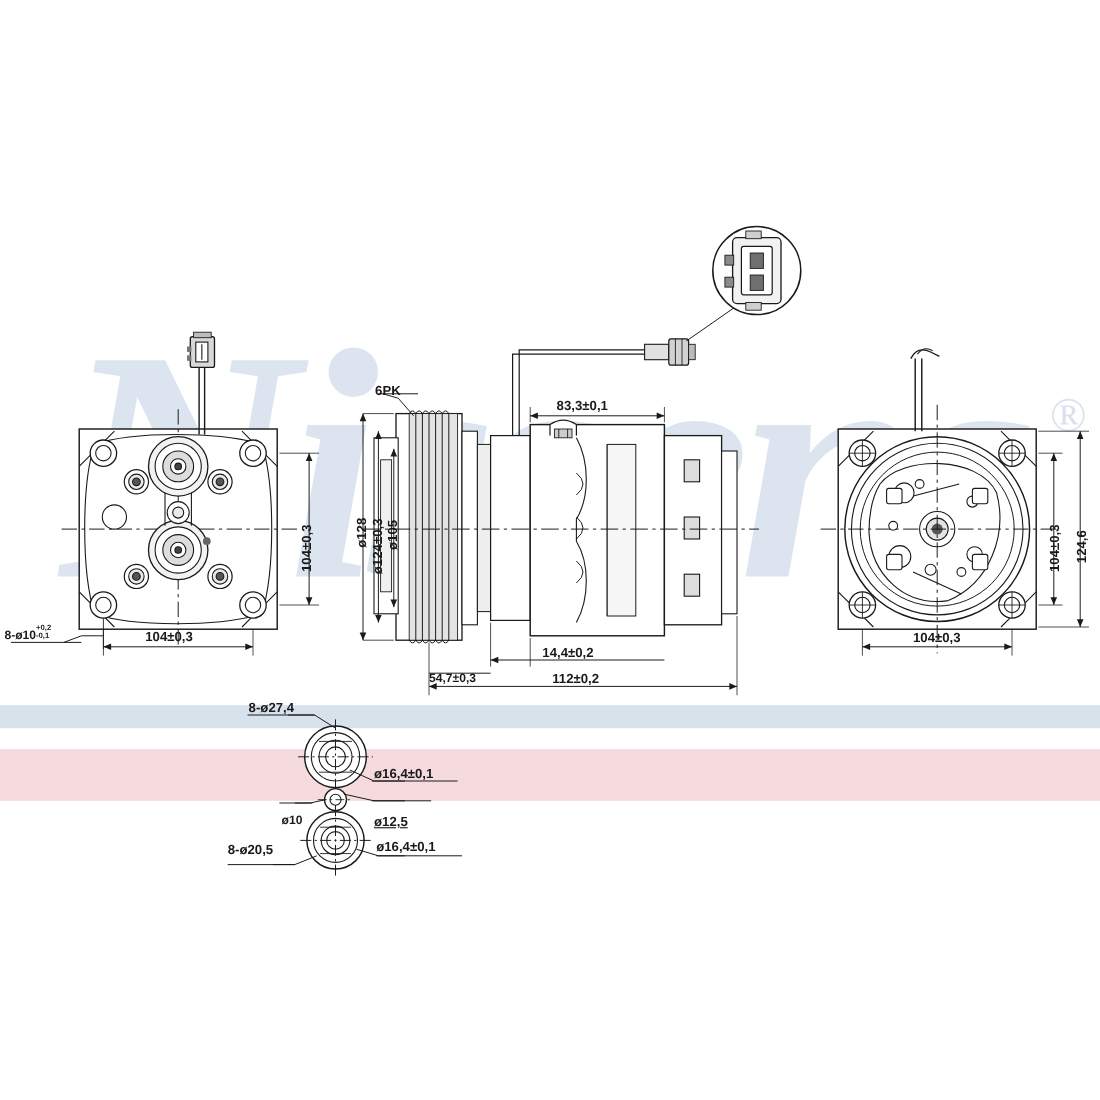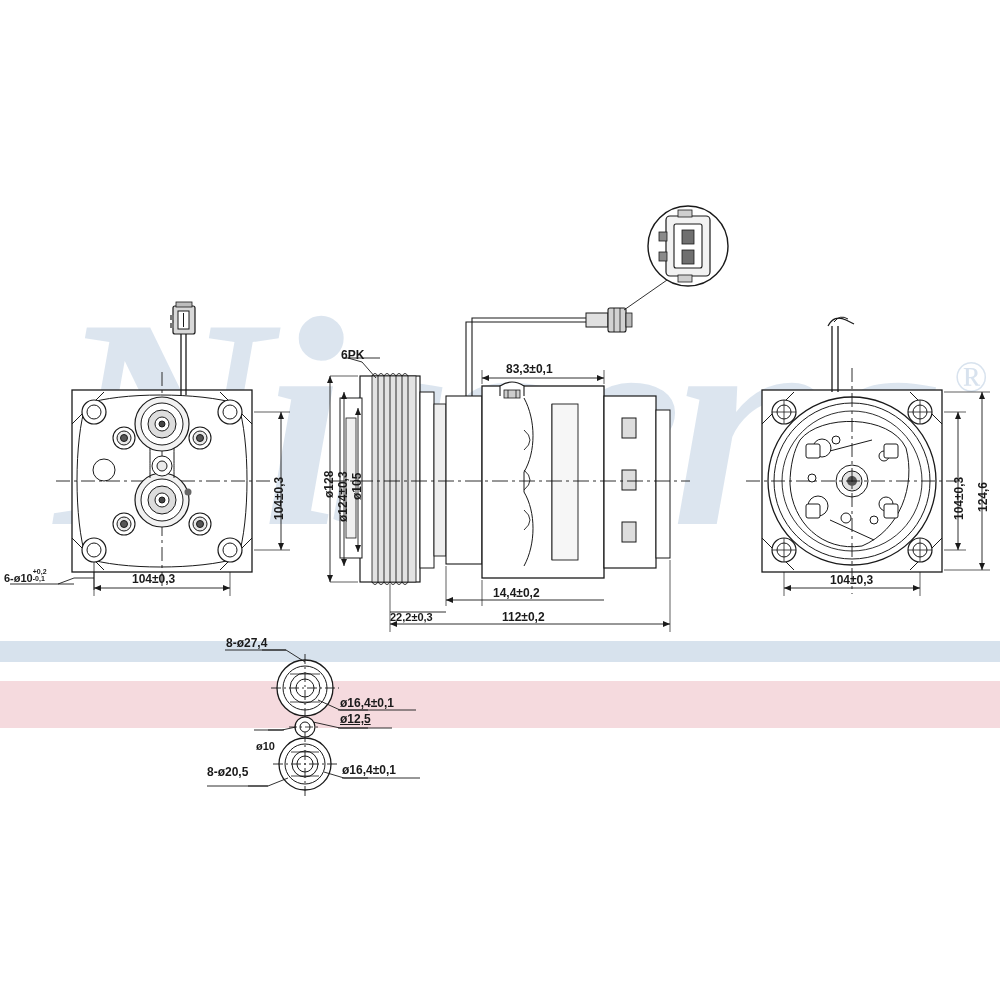--- a/index.html
+++ b/index.html
@@ -404,38 +404,38 @@
         <line x1="207" y1="786" x2="268" y2="786" stroke-width="0.9"></line>
 
         <path d="M324 772 L344 778 L368 778" stroke-width="0.9"></path>
         <line x1="342" y1="778" x2="420" y2="778" stroke-width="0.9"></line>
       </g>
 
     </g>
   </svg>
 
   <div class="dim sm" style="left:4px; top:568px;">
-    <span>6-ø10</span><span class="tolstack"><span>+0,2</span><br><span>-0,1</span></span>
+    <span>8-ø10</span><span class="tolstack"><span>+0,2</span><br><span>-0,1</span></span>
   </div>
   <div class="dim" style="left:132px; top:572px;">104±0,3</div>
   <div class="dim rot" style="left:272px; top:520px;">104±0,3</div>
 
   <div class="dim" style="left:341px; top:348px;">6PK</div>
   <div class="dim rot" style="left:322px; top:498px;">ø128</div>
   <div class="dim rot" style="left:336px; top:522px;">ø124±0,3</div>
   <div class="dim rot" style="left:350px; top:500px;">ø105</div>
   <div class="dim" style="left:506px; top:362px;">83,3±0,1</div>
-  <div class="dim sm" style="left:390px; top:611px;">22,2±0,3</div>
+  <div class="dim sm" style="left:390px; top:611px;">54,7±0,3</div>
   <div class="dim" style="left:493px; top:586px;">14,4±0,2</div>
   <div class="dim" style="left:502px; top:610px;">112±0,2</div>
 
   <div class="dim" style="left:830px; top:573px;">104±0,3</div>
   <div class="dim rot" style="left:952px; top:520px;">104±0,3</div>
   <div class="dim rot" style="left:976px; top:512px;">124,6</div>
 
   <div class="dim" style="left:226px; top:636px;">8-ø27,4</div>
   <div class="dim" style="left:340px; top:696px;">ø16,4±0,1</div>
-  <div class="dim" style="left:340px; top:712px;text-decoration:underline;">ø12,5</div>
+  <div class="dim" style="left:340px; top:740px;text-decoration:underline;">ø12,5</div>
   <div class="dim sm" style="left:256px; top:740px;">ø10</div>
   <div class="dim" style="left:207px; top:765px;">8-ø20,5</div>
   <div class="dim" style="left:342px; top:763px;">ø16,4±0,1</div>
 
 </div>
 
 </body></html>

